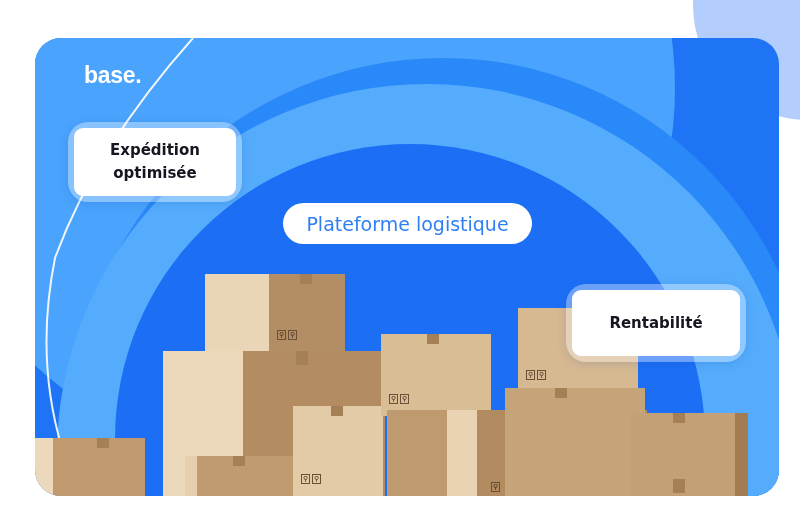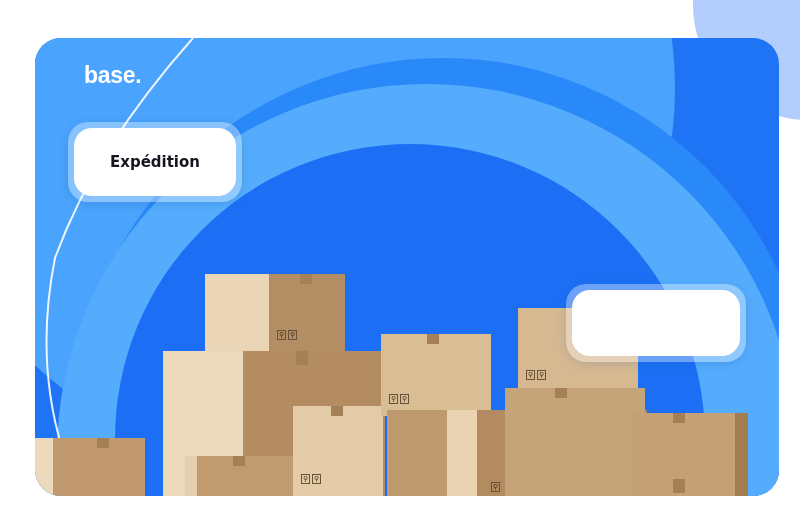--- a/index.html
+++ b/index.html
@@ -43,21 +43,21 @@
   }
 
   .bubble {
     position: absolute; z-index: 6;
     border-radius: 20px;
     background: rgba(255,255,255,0.35);
     padding: 6px;
     box-shadow: 0 2px 10px rgba(10,60,160,0.15);
   }
   .bubble-inner {
-    width: 100%; height: 100%; border-radius: 18px; background: #ffffff;
+    width: 100%; height: 100%; border-radius: 9px; background: #ffffff;
     display: flex; flex-direction: column; align-items: center; justify-content: center;
     color: #161620; font-weight: 700; font-size: 15px; line-height: 23px;
     font-family: "DejaVu Sans", sans-serif; 
   }
   .bubble-expedition { left: 33px; top: 84px; width: 174px; height: 80px; }
   .bubble-rentabilite { left: 531px; top: 246px; width: 180px; height: 78px; }
 
   .pill {
     position: absolute; left: 248px; top: 165px; width: 249px; height: 41px;
     background: #ffffff; border-radius: 21px; z-index: 6;
@@ -144,21 +144,24 @@
       <div class="front" style="left:0;width:104px;background:#c4a077;"></div>
       <div class="side" style="left:104px;right:0;background:#a47c52;"></div>
       <div class="tape" style="left:42px;"></div>
       <div class="tape" style="left:42px;top:66px;height:14px;"></div>
     </div>
   </div>
 
   <div class="bubble bubble-expedition">
     <div class="bubble-inner">
       <span>Expédition</span>
+      <span>optimisée</span>
     </div>
   </div>
 
+  <div class="pill">Plateforme logistique</div>
 
   <div class="bubble bubble-rentabilite">
     <div class="bubble-inner">
+      <span>Rentabilité</span>
     </div>
   </div>
 </div>
 
 </body></html>

